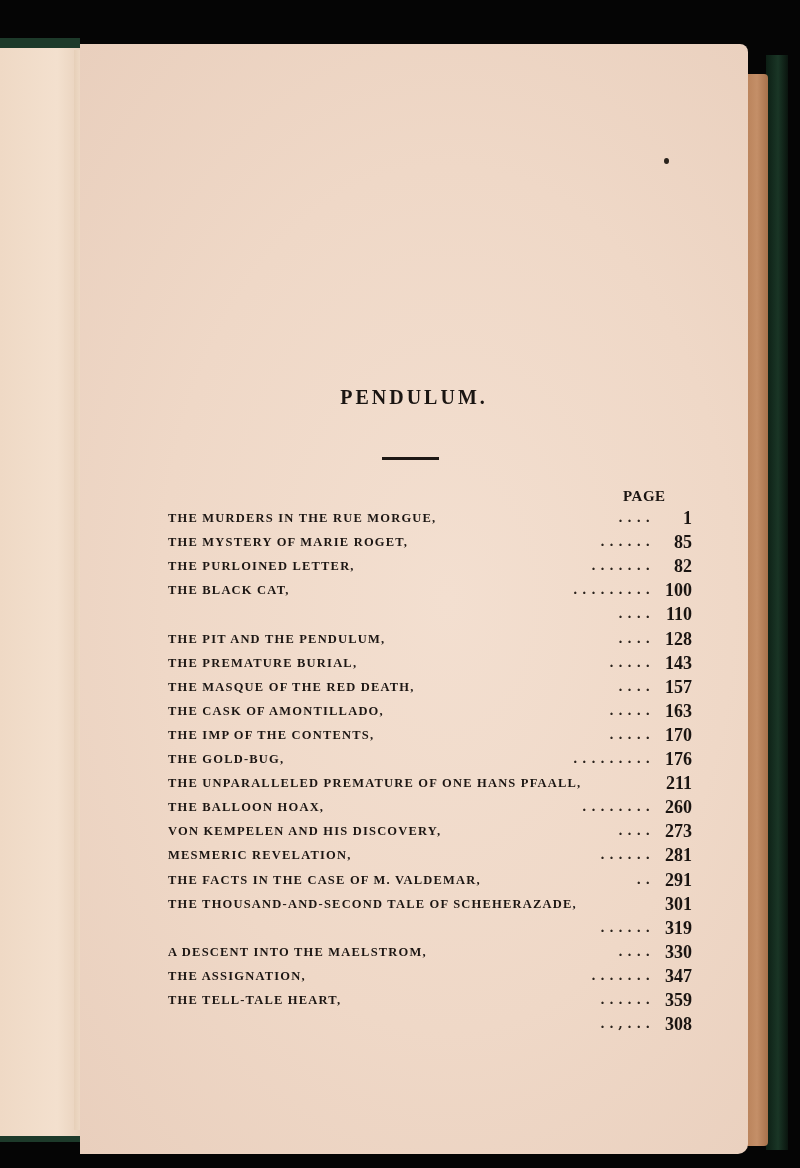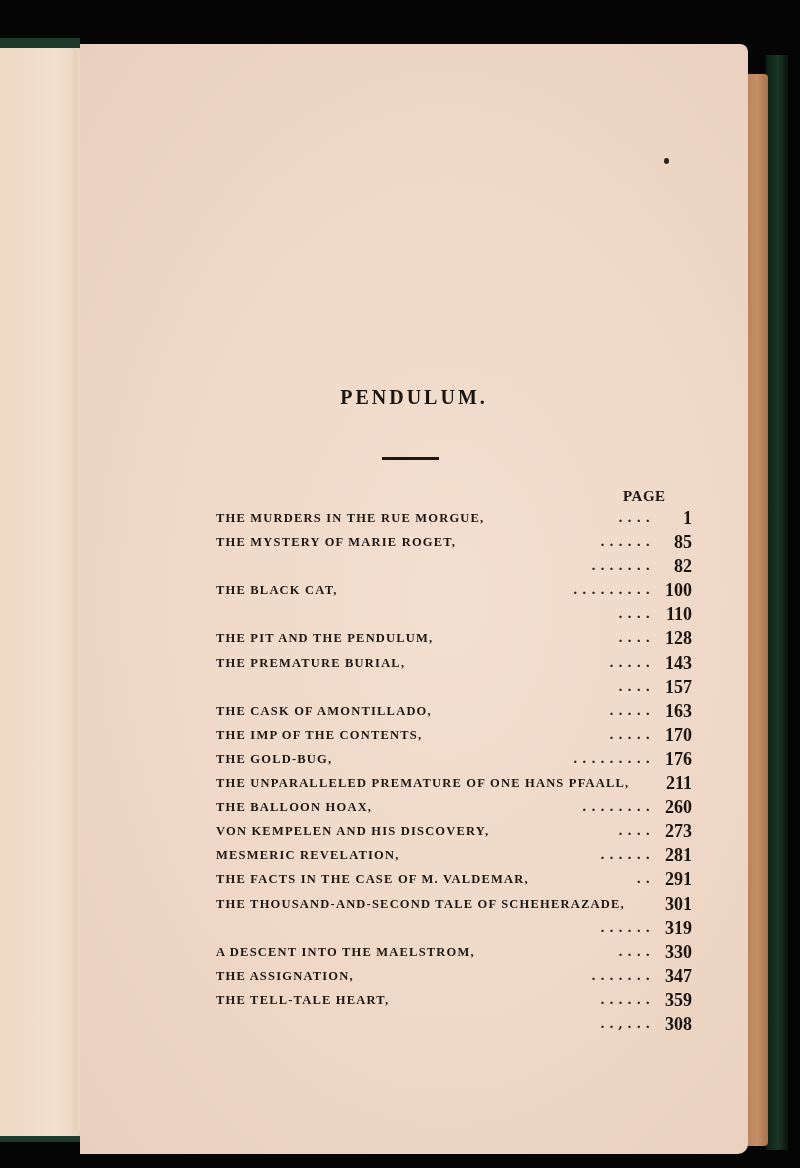--- a/index.html
+++ b/index.html
@@ -112,23 +112,22 @@
       width: 524px;
       margin: 0;
       padding: 0;
       list-style: none;
     }
     .toc-row {
       position: relative;
       height: 24.1px;
       line-height: 24px;
       display: flex;
-      align-items: flex-start;
+      align-items: flex-end;
       color: #1c1613;
-      margin-left: 48px;
     }
     .toc-title {
       font-family: "Liberation Serif", "DejaVu Serif", serif;
       font-weight: bold;
       font-size: 12.5px;
       letter-spacing: 1.2px;
       white-space: nowrap;
       flex: 0 0 auto;
     }
     .toc-leader {
@@ -180,20 +179,21 @@
       <span class="toc-title">THE MURDERS IN THE RUE MORGUE,</span>
       <span class="toc-leader">.     .     .     .</span>
       <span class="toc-page">1</span>
     </li>
     <li class="toc-row">
       <span class="toc-title">THE MYSTERY OF MARIE ROGET,</span>
       <span class="toc-leader">.    .     .     .     .     .</span>
       <span class="toc-page">85</span>
     </li>
     <li class="toc-row">
+      <span class="toc-title">THE PURLOINED LETTER,</span>
       <span class="toc-leader">.     .     .     .     .     .     .</span>
       <span class="toc-page">82</span>
     </li>
     <li class="toc-row">
       <span class="toc-title">THE BLACK CAT,</span>
       <span class="toc-leader">.     .     .     .     .     .     .     .     .</span>
       <span class="toc-page">100</span>
     </li>
     <li class="toc-row">
       <span class="toc-leader">.     .     .     .</span>
@@ -203,20 +203,21 @@
       <span class="toc-title">THE PIT AND THE PENDULUM,</span>
       <span class="toc-leader">.     .     .     .</span>
       <span class="toc-page">128</span>
     </li>
     <li class="toc-row">
       <span class="toc-title">THE PREMATURE BURIAL,</span>
       <span class="toc-leader">.     .     .     .     .</span>
       <span class="toc-page">143</span>
     </li>
     <li class="toc-row">
+      <span class="toc-title">THE MASQUE OF THE RED DEATH,</span>
       <span class="toc-leader">.     .     .     .</span>
       <span class="toc-page">157</span>
     </li>
     <li class="toc-row">
       <span class="toc-title">THE CASK OF AMONTILLADO,</span>
       <span class="toc-leader">.     .     .     .     .</span>
       <span class="toc-page">163</span>
     </li>
     <li class="toc-row">
       <span class="toc-title">THE IMP OF THE CONTENTS,</span>

